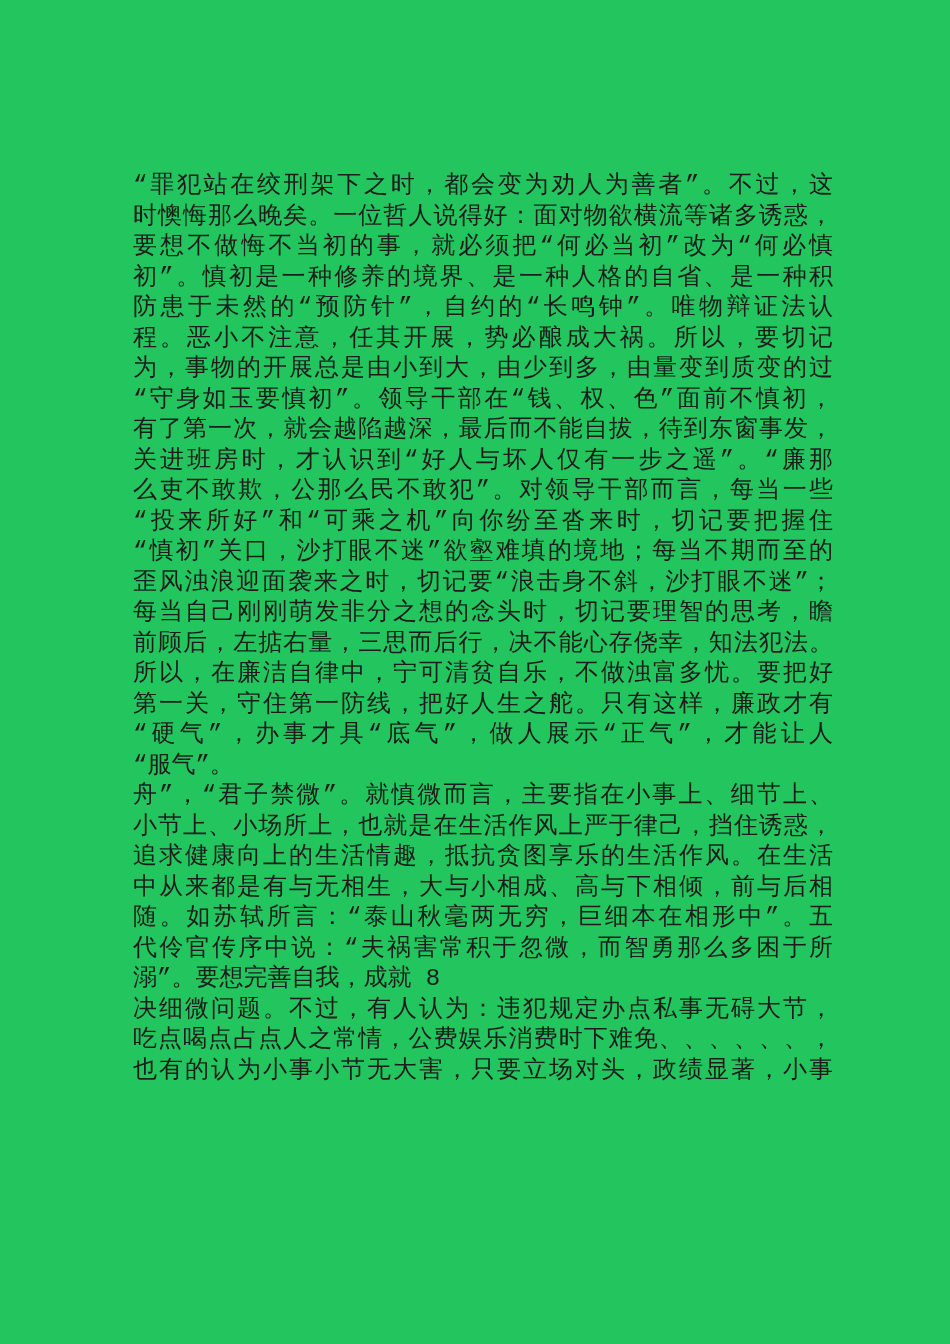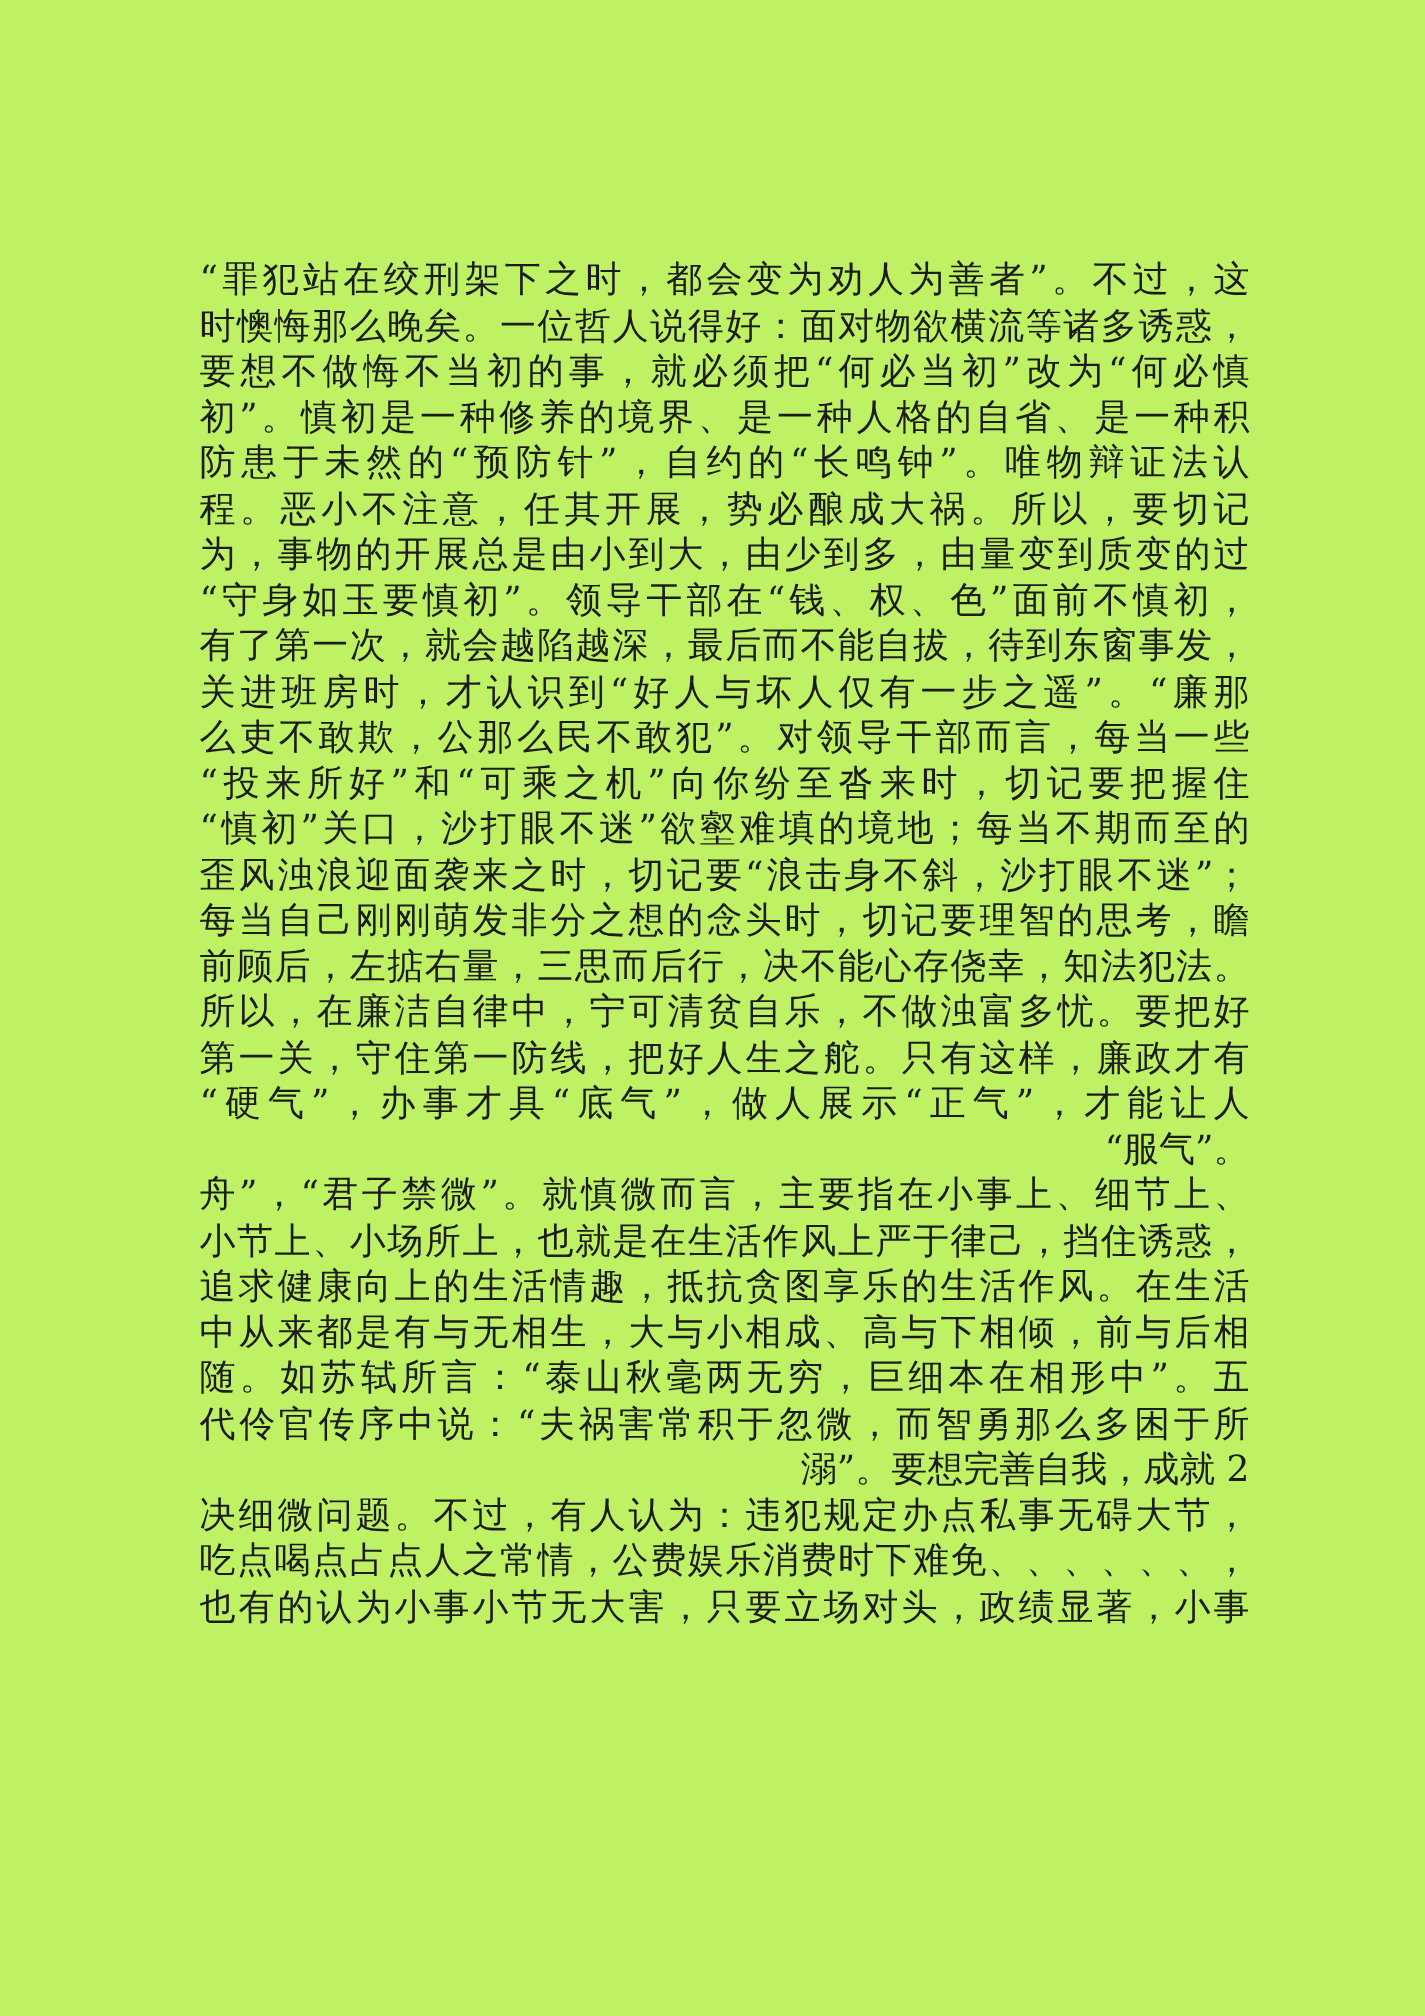--- a/index.html
+++ b/index.html
@@ -10,35 +10,36 @@
     width: 950px;
     height: 1344px;
     background: #ffffff;
     position: relative;
     overflow: hidden;
     font-family: "DejaVu Serif", "Liberation Serif", serif;
   }
   .page {
     position: absolute;
     inset: 0;
-    background: #bef264;
+    background: #22c55e;
+    font-family: Liberation Mono, monospace;
   }
   .text-block {
     position: absolute;
     left: 133px;
     top: 171px;
     width: 700px;
     font-size: 24px;
     line-height: 30.5px;
     color: #1c1c1c;
     font-weight: 400;
   }
   .line {
     height: 30.5px;
-    text-align: right;
+    text-align: left;
     white-space: nowrap;
   }
   .line.justify {
     white-space: normal;
     text-align: justify;
     text-align-last: justify;
     text-justify: inter-character;
     overflow: hidden;
   }
   .line.indent {
@@ -69,18 +70,18 @@
       <div class="line justify">所以，在廉洁自律中，宁可清贫自乐，不做浊富多忧。要把好</div>
       <div class="line justify">第一关，守住第一防线，把好人生之舵。只有这样，廉政才有</div>
       <div class="line justify">“硬气”，办事才具“底气”，做人展示“正气”，才能让人</div>
       <div class="line">“服气”。</div>
       <div class="line justify">舟”，“君子禁微”。就慎微而言，主要指在小事上、细节上、</div>
       <div class="line justify">小节上、小场所上，也就是在生活作风上严于律己，挡住诱惑，</div>
       <div class="line justify">追求健康向上的生活情趣，抵抗贪图享乐的生活作风。在生活</div>
       <div class="line justify">中从来都是有与无相生，大与小相成、高与下相倾，前与后相</div>
       <div class="line justify">随。如苏轼所言：“泰山秋毫两无穷，巨细本在相形中”。五</div>
       <div class="line justify">代伶官传序中说：“夫祸害常积于忽微，而智勇那么多困于所</div>
-      <div class="line">溺”。要想完善自我，成就 2</div>
+      <div class="line">溺”。要想完善自我，成就 8</div>
       <div class="line justify">决细微问题。不过，有人认为：违犯规定办点私事无碍大节，</div>
       <div class="line justify">吃点喝点占点人之常情，公费娱乐消费时下难免、、、、、、，</div>
       <div class="line justify">也有的认为小事小节无大害，只要立场对头，政绩显著，小事</div>
     </div>
 </div>
 
 </body></html>

